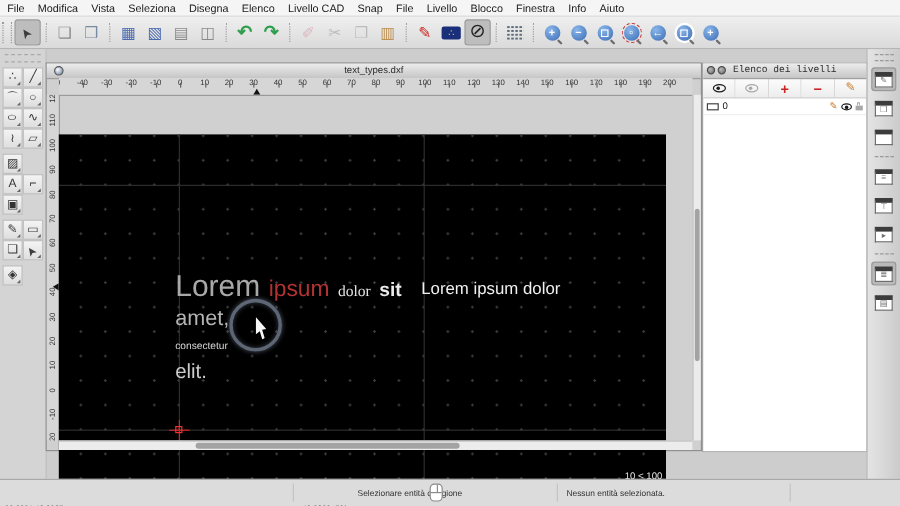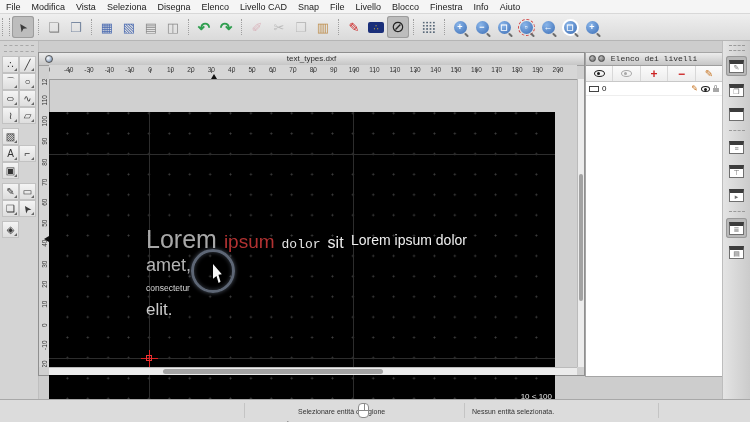--- a/index.html
+++ b/index.html
@@ -94,22 +94,22 @@
              border:3px solid #5d6675;box-shadow:0 0 4px rgba(140,155,180,.55),inset 0 0 4px rgba(140,155,180,.4);
              box-sizing:border-box;}
   .cursor{position:absolute;left:164px;top:152px;width:13px;height:19px;background:#f6f6f6;
           clip-path:polygon(0% 0%,0% 78%,27% 63%,43% 100%,58% 93%,42% 57%,68% 54%);
           filter:drop-shadow(0 0 1px #000);}
   .textblock{position:absolute;left:97px;top:113px;}
   .tline{display:flex;align-items:baseline;gap:7px;white-space:nowrap;}
   .tline+.tline{margin-top:1px;flex-direction:column;}
   .t-lorem{font-size:25px;color:#a8a8a8;}
   .t-ipsum{font-size:19px;color:#b23232;}
-  .t-dolor{font-size:13px;color:#e4e4e4;font-family:Liberation Mono, monospace;}
-  .t-sit{font-size:16px;color:#ececec;font-weight:normal;}
+  .t-dolor{font-size:13px;color:#e4e4e4;font-family:Liberation Serif, serif;}
+  .t-sit{font-size:16px;color:#ececec;font-weight:bold;}
   .t-amet{font-size:18px;color:#b4b4b4;}
   .t-consectetur{font-size:8.5px;color:#d8d8d8;}
   .t-adipiscing{font-size:18px;color:#2e9a9a;font-family:"Liberation Serif",serif;}
   .t-elit{font-size:17px;color:#cbcbcb;}
   .plaintext{position:absolute;left:302px;top:120px;font-size:14px;color:#f0f0f0;white-space:nowrap;}
   .gridinfo{position:absolute;right:3px;bottom:1px;font-size:8px;color:#e6e6e6;text-align:center;}
   
   .vscroll{position:absolute;right:0;top:26px;width:7px;bottom:8px;background:#ececec;border-left:1px solid #bbb;box-sizing:border-box;}
   .vthumb{position:absolute;left:1px;right:1px;top:95px;height:127px;background:#a3a3a3;border-radius:3px;}
   .hscroll{position:absolute;left:10px;right:7px;bottom:0;height:8px;background:#ececec;border-top:1px solid #bbb;box-sizing:border-box;}

